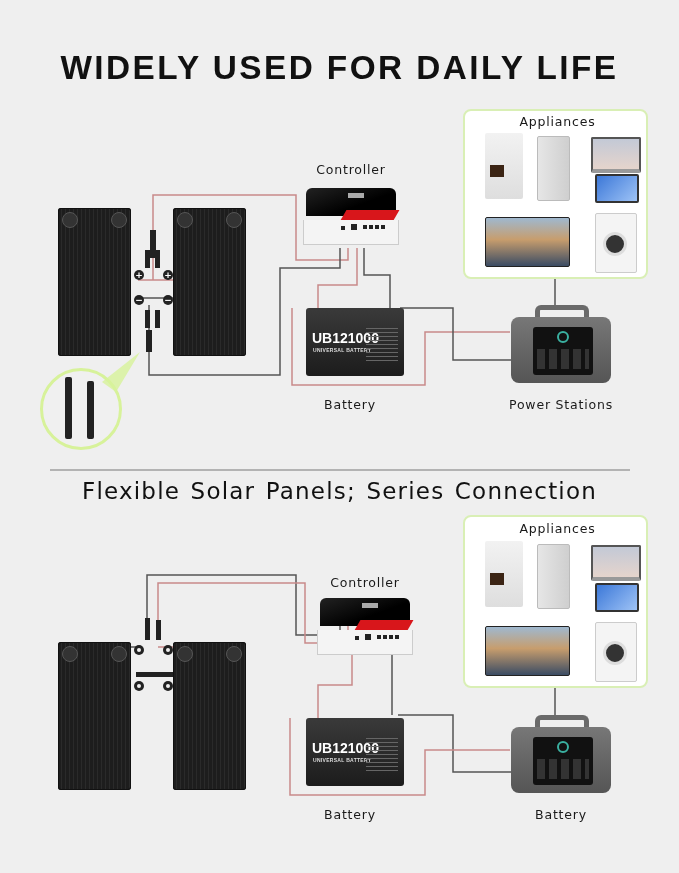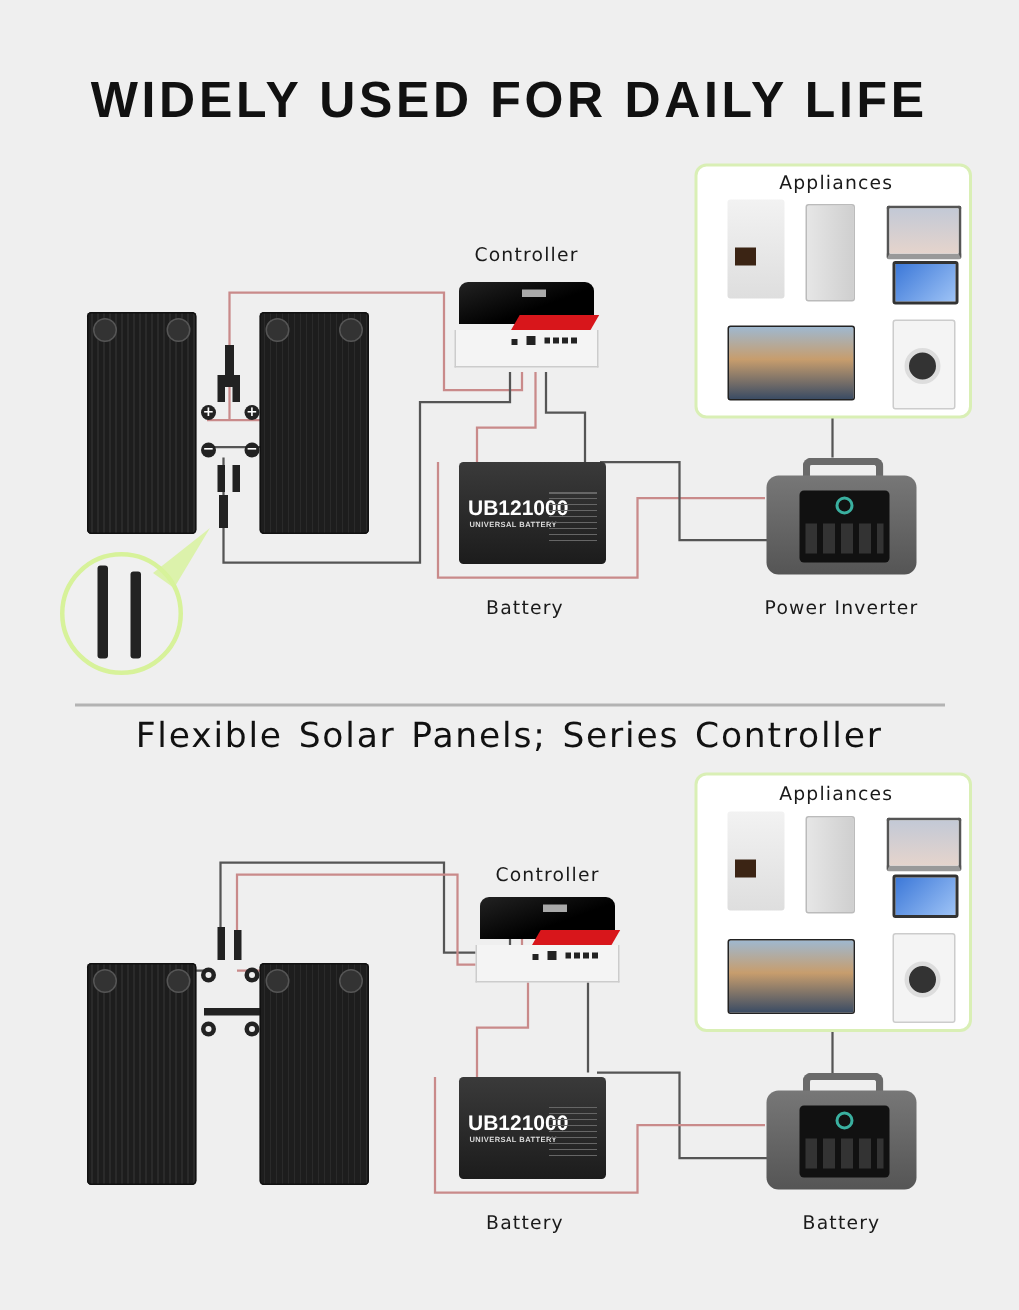--- a/index.html
+++ b/index.html
@@ -91,39 +91,39 @@
   <div class="abs label" style="left:300px;top:297px;width:100px;">Battery</div>
 
   <div class="abs" style="left:507px;top:205px;width:108px;height:78px;">
     <div class="abs ps-handle" style="left:28px;top:0;width:44px;height:14px;"></div>
     <div class="abs ps-body" style="left:4px;top:12px;width:100px;height:66px;"></div>
     <div class="abs ps-panel" style="left:26px;top:22px;width:60px;height:48px;">
       <div class="abs" style="left:24px;top:4px;width:12px;height:12px;border-radius:50%;border:2px solid #3ab0a0;box-sizing:border-box;"></div>
       <div class="abs" style="left:4px;top:22px;width:52px;height:20px;background:repeating-linear-gradient(90deg,#333 0 8px,#111 8px 12px);"></div>
     </div>
   </div>
-  <div class="abs label" style="left:496px;top:297px;width:130px;">Power Inverter</div>
+  <div class="abs label" style="left:496px;top:297px;width:130px;">Power Stations</div>
 
   <div class="abs appl-box" style="left:463px;top:9px;width:185px;height:170px;">
     <div class="abs label" style="left:0;top:3px;width:185px;">Appliances</div>
     <div class="abs appliance" style="left:20px;top:22px;width:38px;height:66px;background:linear-gradient(180deg,#f2f2f2,#dedede);">
       <div class="abs" style="left:5px;top:32px;width:14px;height:12px;background:#3b2414;"></div>
     </div>
     <div class="abs appliance" style="left:72px;top:25px;width:31px;height:63px;background:linear-gradient(90deg,#e6e6e6,#cfcfcf);border:1px solid #bbb;"></div>
     <div class="abs appliance" style="left:126px;top:26px;width:46px;height:30px;background:linear-gradient(180deg,#c3c9d6,#e5d4cc);border:2px solid #555;border-bottom:4px solid #999;"></div>
     <div class="abs appliance" style="left:130px;top:63px;width:40px;height:25px;background:linear-gradient(135deg,#3c78d8,#9ec3f6);border:2px solid #333;"></div>
     <div class="abs appliance" style="left:20px;top:106px;width:83px;height:48px;background:linear-gradient(180deg,#9fb8cf 0%,#c79d6d 45%,#3b4c64 100%);border:1px solid #222;"></div>
     <div class="abs appliance" style="left:130px;top:102px;width:40px;height:58px;background:#f4f4f4;border:1px solid #ccc;">
       <div class="abs" style="left:7px;top:18px;width:24px;height:24px;border-radius:50%;border:3px solid #ddd;background:#333;box-sizing:border-box;"></div>
     </div>
   </div>
 </div>
 
 <div class="abs divider"></div>
-<div class="abs subtitle">Flexible Solar Panels;   Series Controller</div>
+<div class="abs subtitle">Flexible Solar Panels;   Series Connection</div>
 
 <div class="abs" style="left:0;top:510px;width:679px;height:330px;">
 
   <svg class="wires" width="679" height="330">
 
     <polyline points="147,125 147,105 147,103 147,65 296,65 296,125 340,125 340,115" fill="none" stroke="#555" stroke-width="1.5"></polyline>
     <polyline points="360,120 360,138 392,138 392,205" fill="none" stroke="#555" stroke-width="1.5"></polyline>
     <polyline points="398,205 453,205 453,262 512,262" fill="none" stroke="#555" stroke-width="1.5"></polyline>
     <polyline points="555,170 555,210" fill="none" stroke="#555" stroke-width="1.5"></polyline>
     <polyline points="138,137 126,137" fill="none" stroke="#555" stroke-width="1.5"></polyline>

